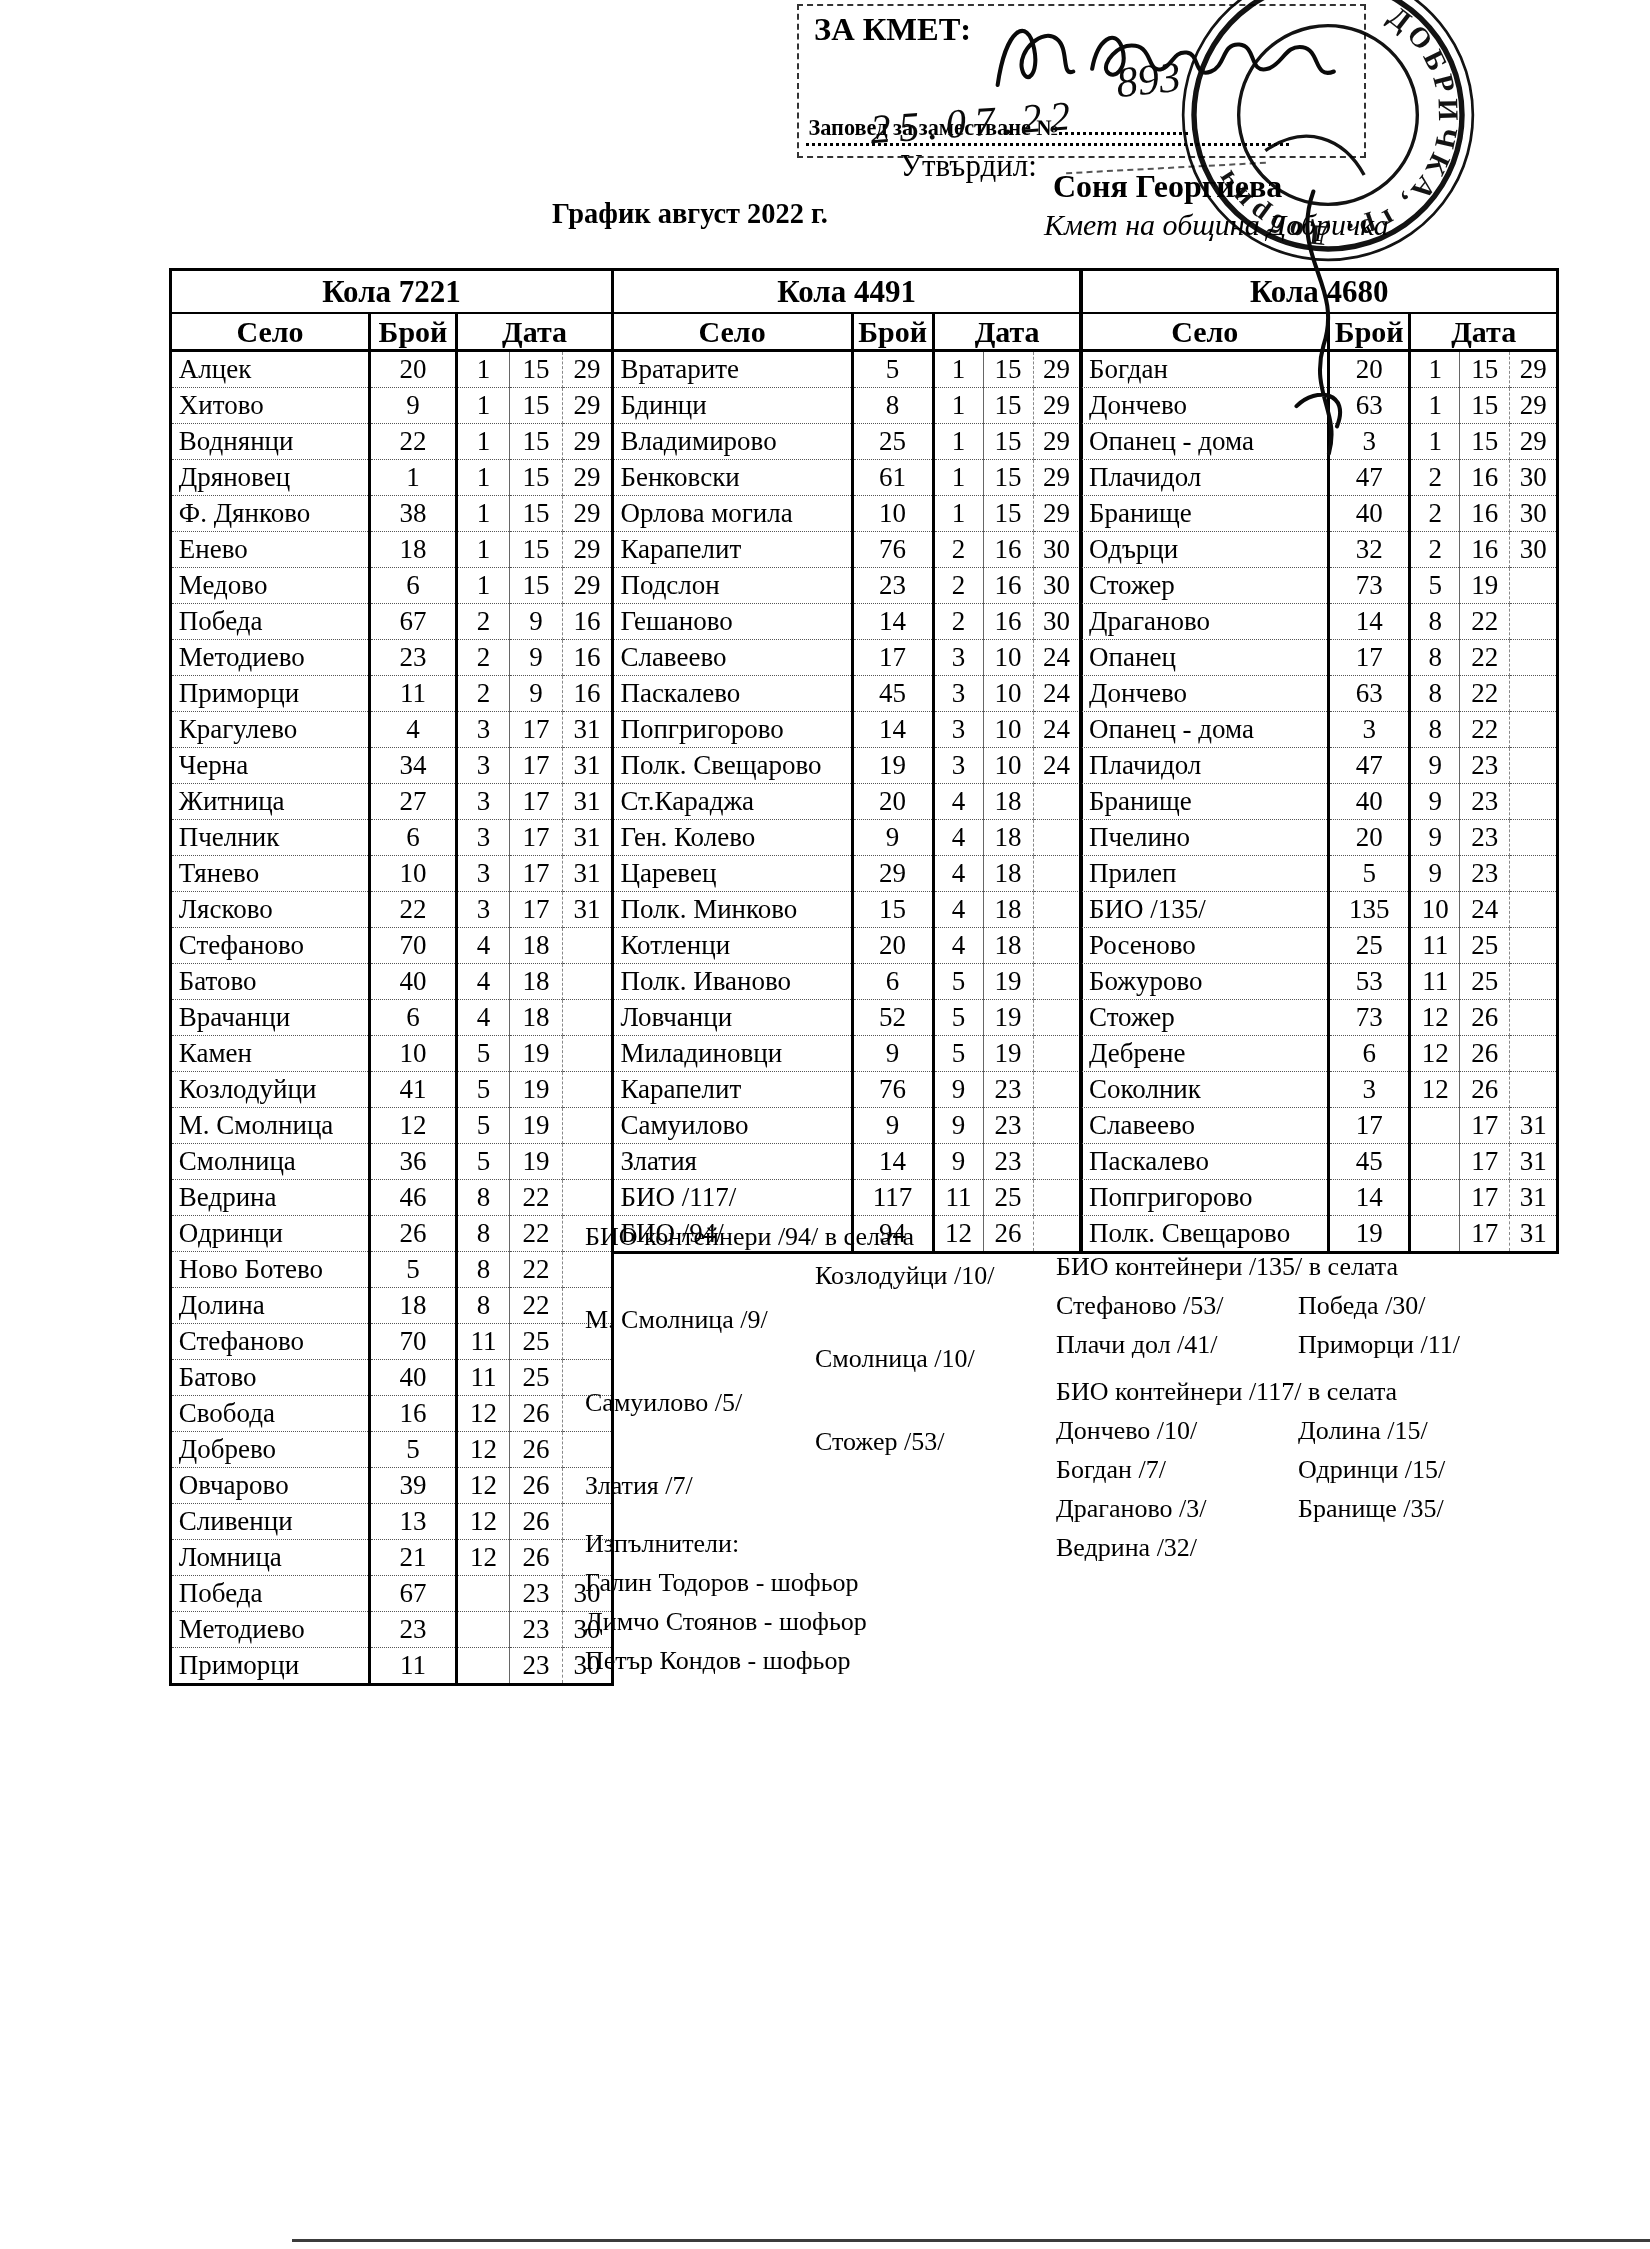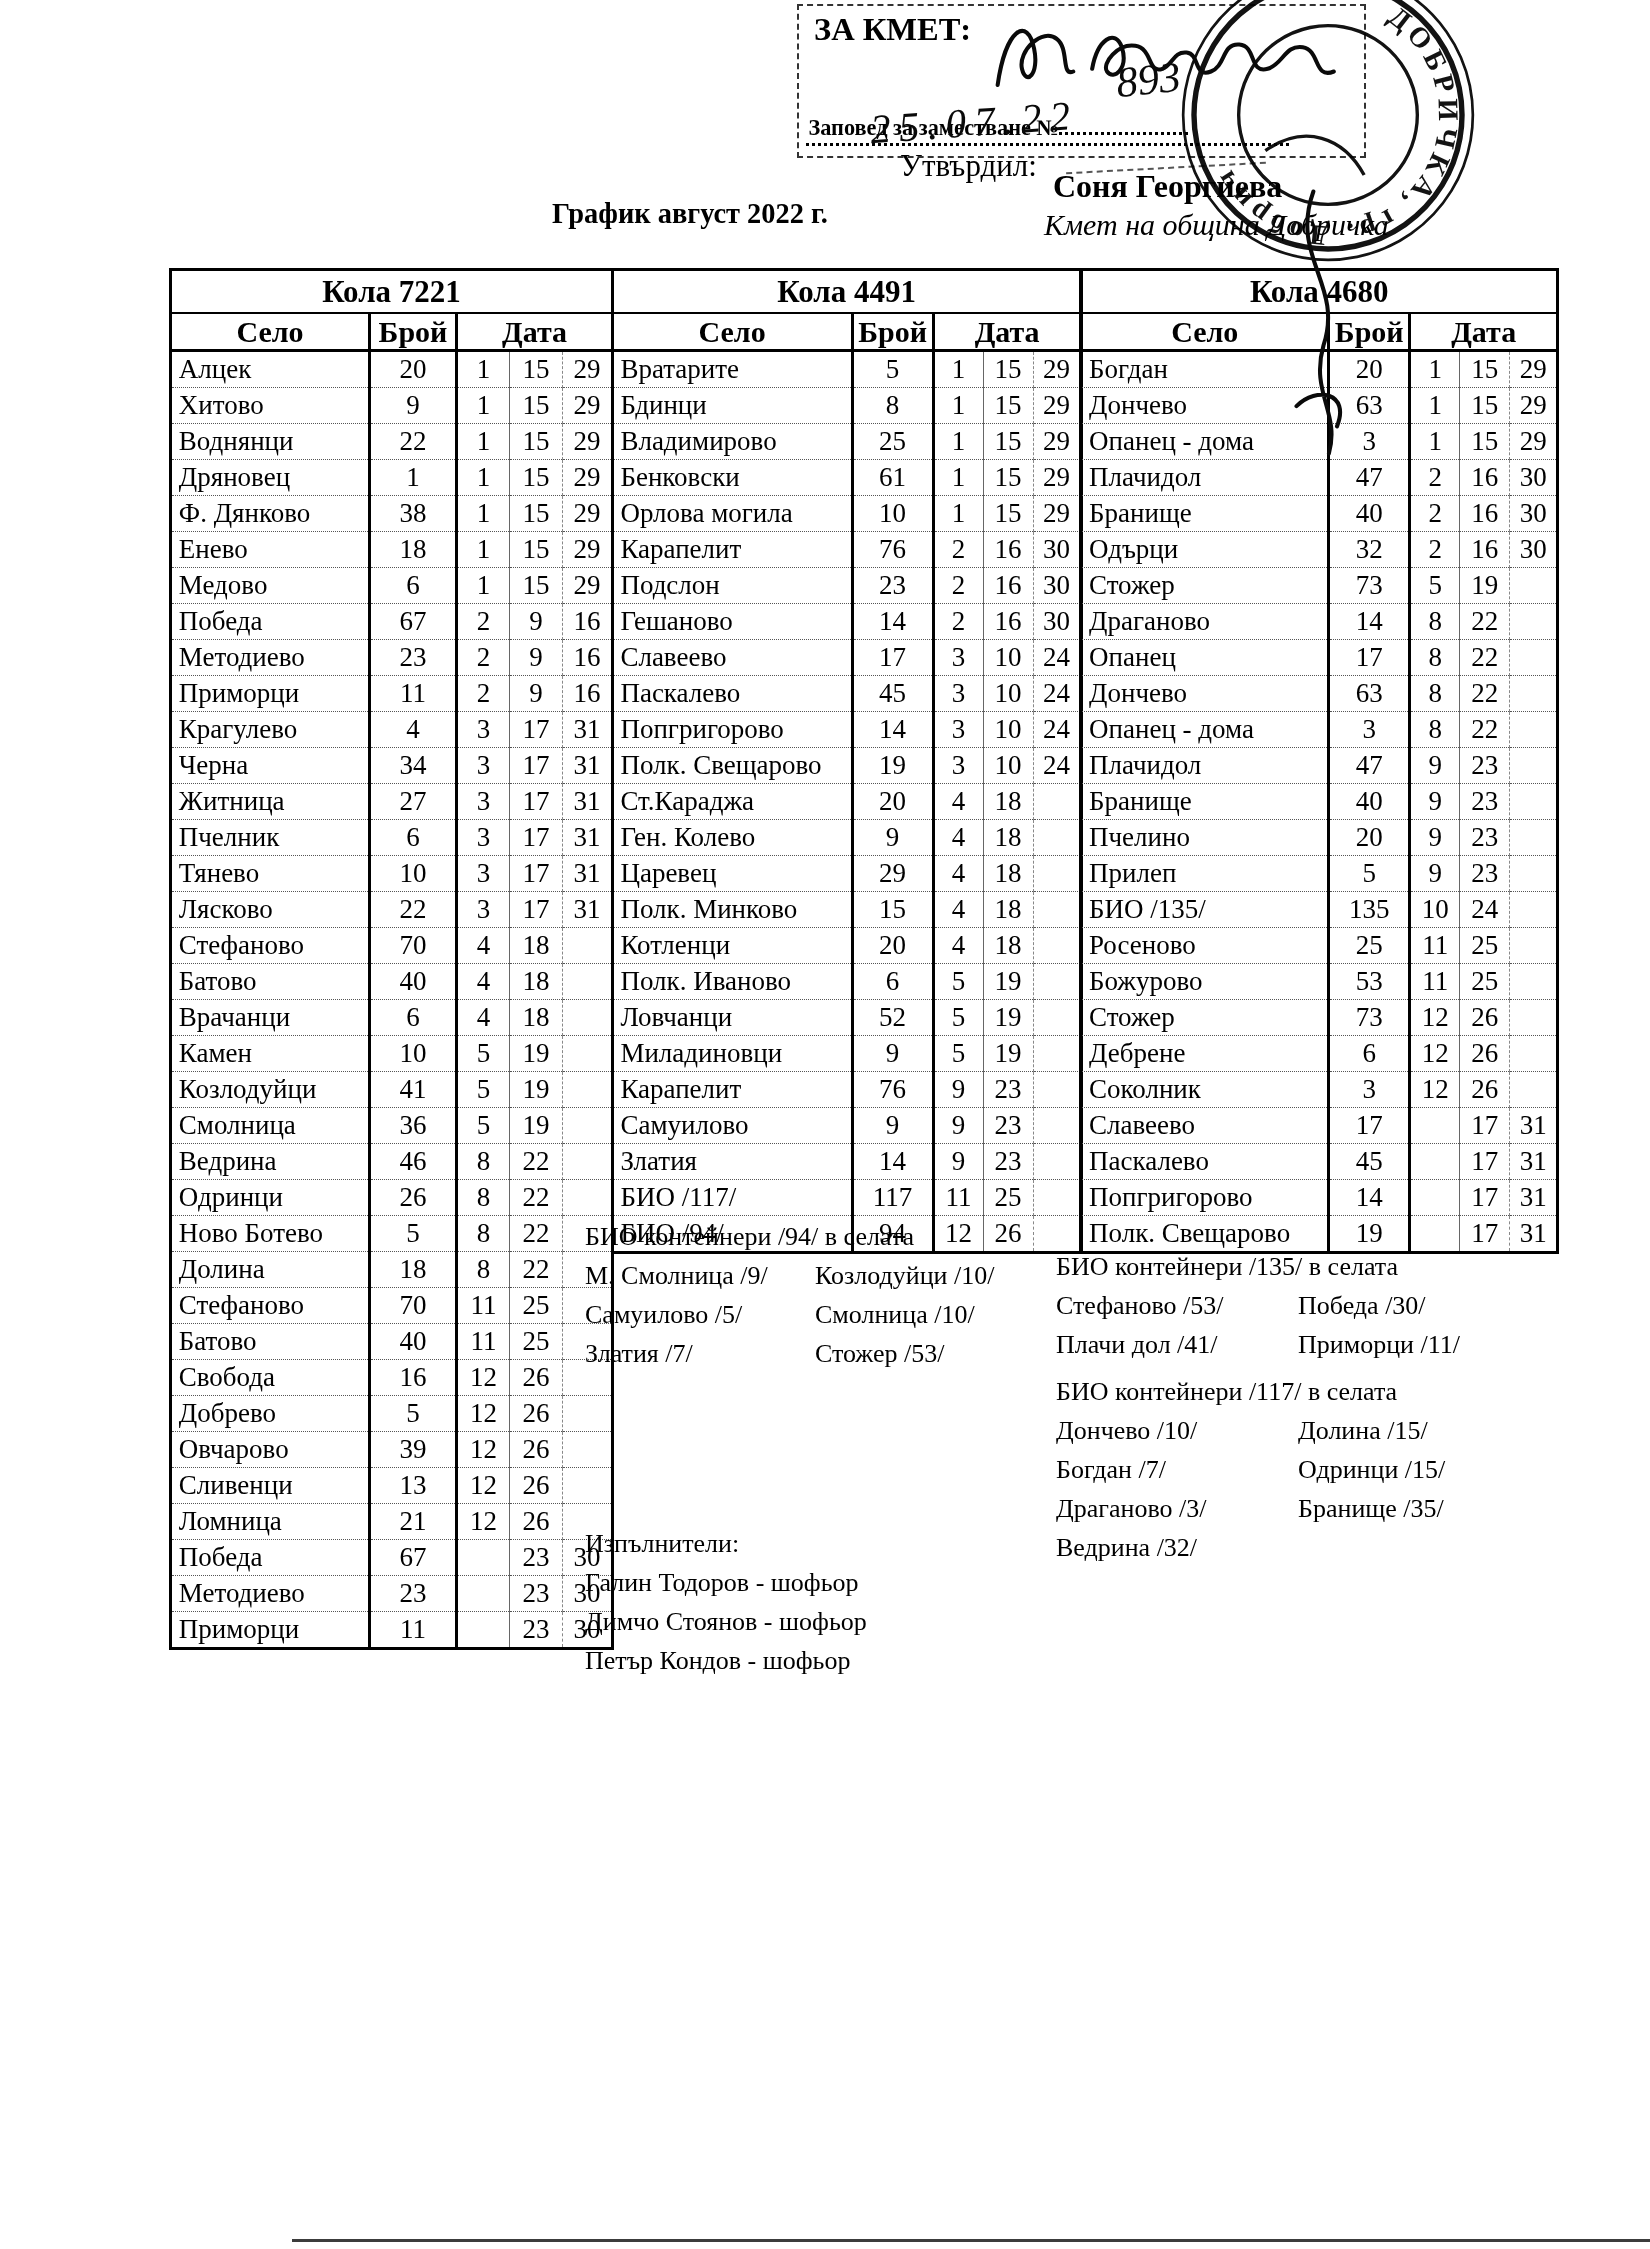--- a/index.html
+++ b/index.html
@@ -47,21 +47,21 @@
   tbody td:nth-child(3){border-right:1.4px solid #666;}
   tbody td:nth-child(4){border-right:1.4px dashed #888;}
   tbody tr + tr td{border-top:1.4px dotted #555;}
 
   
   .note{position:absolute;font-size:26px;line-height:39px;z-index:2;white-space:nowrap;}
   .notes-mid{left:585px;top:1217px;}
   .notes-right{left:1056px;top:1247px;}
   .executors{left:585px;top:1524px;}
   .pair{display:flex;}
-  .notes-mid .pair span:first-child{display:inline-block;width:230px;}
+  .notes-mid .pair span:first-child{display:inline-block;width:230px;margin-top:44px;}
   .notes-right .pair span:first-child{display:inline-block;width:242px;}
   .block2{margin-top:8px;}
 
   .scan-edge{position:absolute;left:292px;top:2239px;width:1358px;height:3.4px;background:#1a1a1a;opacity:.85;}
 </style>
 </head>
 <body>
 
 <div class="sheet">
 
@@ -256,20 +256,27 @@
           <tr>
             <td class="village">Камен</td>
             <td>10</td>
             <td>5</td>
             <td>19</td>
             <td></td>
           </tr>
           <tr>
             <td class="village">Козлодуйци</td>
             <td>41</td>
+            <td>5</td>
+            <td>19</td>
+            <td></td>
+          </tr>
+          <tr>
+            <td class="village">М. Смолница</td>
+            <td>12</td>
             <td>5</td>
             <td>19</td>
             <td></td>
           </tr>
           <tr>
             <td class="village">Смолница</td>
             <td>36</td>
             <td>5</td>
             <td>19</td>
             <td></td>

